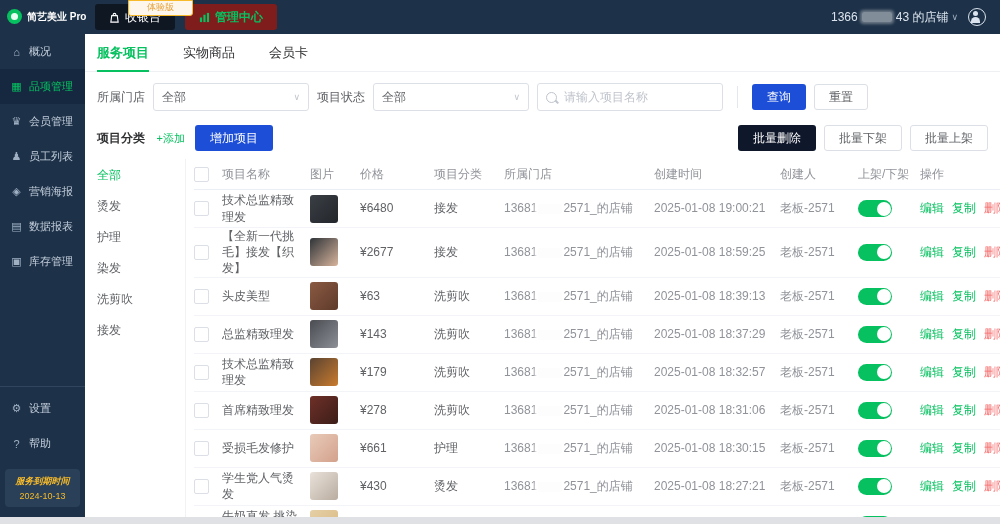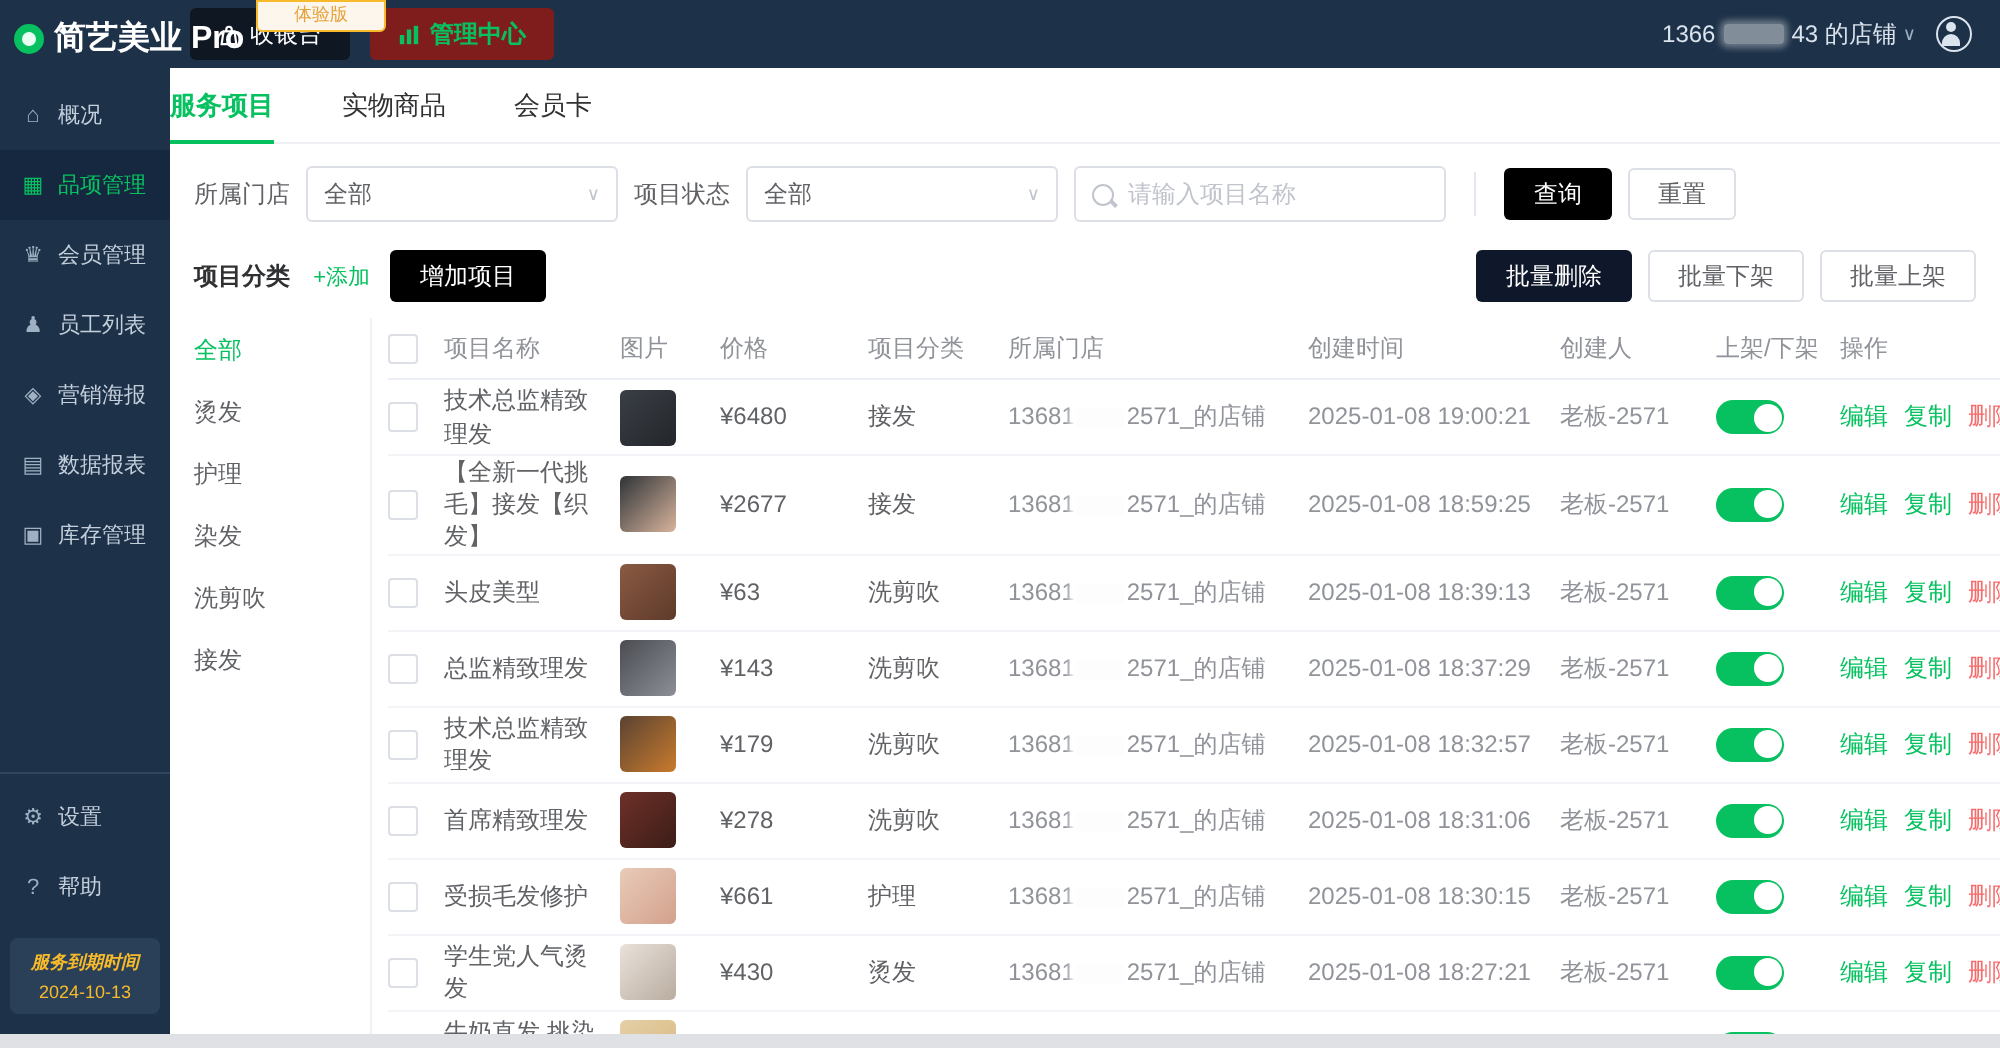--- a/index.html
+++ b/index.html
@@ -4,21 +4,21 @@
 <style>
   html,body{margin:0;padding:0;}
   body{width:1000px;height:524px;font-family:"Liberation Sans","DejaVu Sans",sans-serif;background:#fff;}
   .app{position:relative;width:1000px;height:524px;overflow:hidden;background:#fff;}
 
   
   .sidebar{position:absolute;left:0;top:0;bottom:7px;width:85px;background:#1d3148;color:#cfd8e3;display:flex;flex-direction:column;z-index:5;}
   .logo{display:flex;align-items:center;gap:5px;padding:9px 6px 10px 7px;}
   .logo-dot{width:15px;height:15px;border-radius:50%;background:#07c160;flex:0 0 auto;position:relative;}
   .logo-dot::after{content:"";position:absolute;left:4px;top:4px;width:7px;height:7px;border-radius:50%;background:#eafff3;}
-  .logo-text{color:#fff;font-size:16px;font-weight:bold;white-space:nowrap;}
+  .logo-text{color:#fff;font-size:10px;font-weight:bold;white-space:nowrap;}
   .nav{display:flex;flex-direction:column;}
   .nav-item{display:flex;align-items:center;gap:6px;padding:10px 0 10px 10px;font-size:11px;color:#c3cedb;cursor:pointer;}
   .nav-item .glyph{font-size:11px;width:13px;text-align:center;color:#9fb0c3;}
   .nav-item.active{background:#152840;color:#07c160;}
   .nav-item.active .glyph{color:#07c160;}
   .side-bottom{margin-top:auto;border-top:1px solid #31465e;padding-top:4px;}
   .expire-box{margin:8px 5px 10px 5px;background:#2a4058;border-radius:4px;padding:6px 2px;text-align:center;}
   .expire-box .l1{color:#f7ba2a;font-size:9px;font-weight:bold;font-style:italic;}
   .expire-box .l2{color:#f7ba2a;font-size:9px;margin-top:3px;}
 
@@ -30,37 +30,37 @@
   .top-right{margin-left:auto;display:flex;align-items:center;gap:10px;padding-right:14px;color:#dbe4ee;font-size:12px;}
   .account{display:flex;align-items:center;gap:3px;cursor:pointer;}
   .caret{font-size:9px;color:#9fb0c3;}
   .user-ico{width:16px;height:16px;border:1.5px solid #dbe4ee;border-radius:50%;position:relative;}
   .user-ico::before{content:"";position:absolute;left:4px;top:2px;width:5px;height:5px;border-radius:50%;background:#dbe4ee;}
   .user-ico::after{content:"";position:absolute;left:2px;top:8px;width:9px;height:6px;border-radius:5px 5px 0 0;background:#dbe4ee;}
   .version-badge{position:absolute;left:128px;top:0;height:14px;line-height:13px;padding:0 18px;background:#fdf6ec;border:1px solid #f7ba2a;border-radius:0 0 3px 3px;color:#e6a23c;font-size:9px;z-index:6;}
 
   
   .content{position:absolute;left:85px;top:34px;right:0;bottom:7px;background:#fff;overflow:hidden;}
-  .tabs{display:flex;gap:34px;padding:10px 0 0 0;border-bottom:1px solid #eef0f3;}
+  .tabs{display:flex;gap:34px;padding:10px 0 0 12px;border-bottom:1px solid #eef0f3;}
   .tab{font-size:13px;color:#303133;padding-bottom:9px;cursor:pointer;position:relative;}
   .tab.active{color:#07c160;font-weight:bold;}
   .tab.active::after{content:"";position:absolute;left:0;right:0;bottom:-1px;height:2px;background:#07c160;}
 
   .filter-row{display:flex;align-items:center;gap:8px;padding:11px 12px 10px 12px;}
   .flabel{font-size:12px;color:#606266;white-space:nowrap;}
   .select{width:138px;height:26px;border:1px solid #dcdfe6;border-radius:3px;display:flex;align-items:center;justify-content:space-between;padding:0 8px;font-size:12px;color:#606266;background:#fff;cursor:pointer;}
   .select .caret2{color:#c0c4cc;font-size:9px;}
   .search-box{width:168px;height:26px;border:1px solid #dcdfe6;border-radius:3px;display:flex;align-items:center;padding:0 8px;gap:5px;}
   .search-box input{border:0;outline:0;font-size:12px;width:100%;color:#606266;font-family:inherit;}
   .search-box input::placeholder{color:#c0c4cc;}
   .mag{width:9px;height:9px;border:1.5px solid #c0c4cc;border-radius:50%;position:relative;flex:0 0 auto;}
   .mag::after{content:"";position:absolute;left:8px;top:8px;width:4px;height:1.5px;background:#c0c4cc;transform:rotate(45deg);}
   .vdiv{width:1px;height:22px;background:#e4e7ed;margin:0 6px;}
   .btn{height:26px;padding:0 14px;border-radius:3px;font-size:12px;display:inline-flex;align-items:center;cursor:pointer;border:1px solid transparent;}
-  .btn.green{background:#000000;color:#fff;}
+  .btn.green{background:#1d4ed8;color:#fff;}
   .btn.plain{background:#fff;color:#606266;border-color:#dcdfe6;}
   .btn.red{background:#0f172a;color:#fff;}
 
   .toolbar-row{display:flex;align-items:center;padding:4px 12px 8px 12px;gap:10px;}
   .cat-head{width:88px;display:flex;align-items:center;justify-content:space-between;flex:0 0 auto;}
   .cat-title{font-size:12px;color:#303133;font-weight:bold;}
   .cat-add{font-size:11px;color:#07c160;cursor:pointer;}
   .batch{margin-left:auto;display:flex;gap:8px;}
 
   .body-wrap{display:flex;padding:0 10px 0 12px;}

